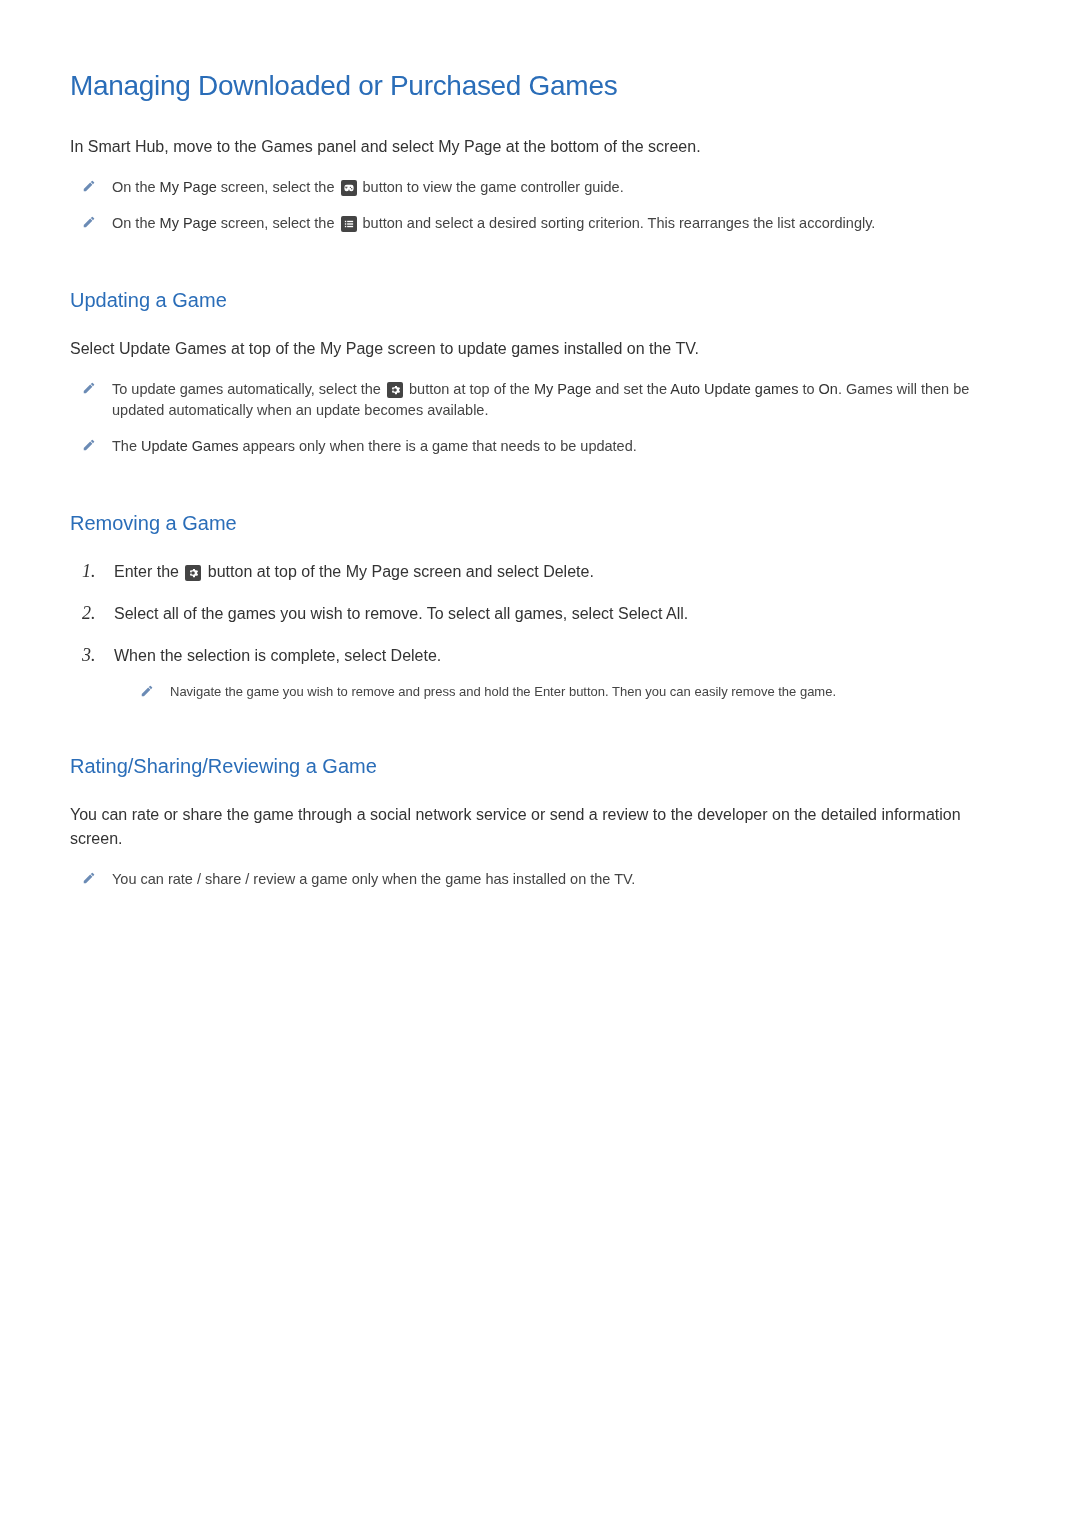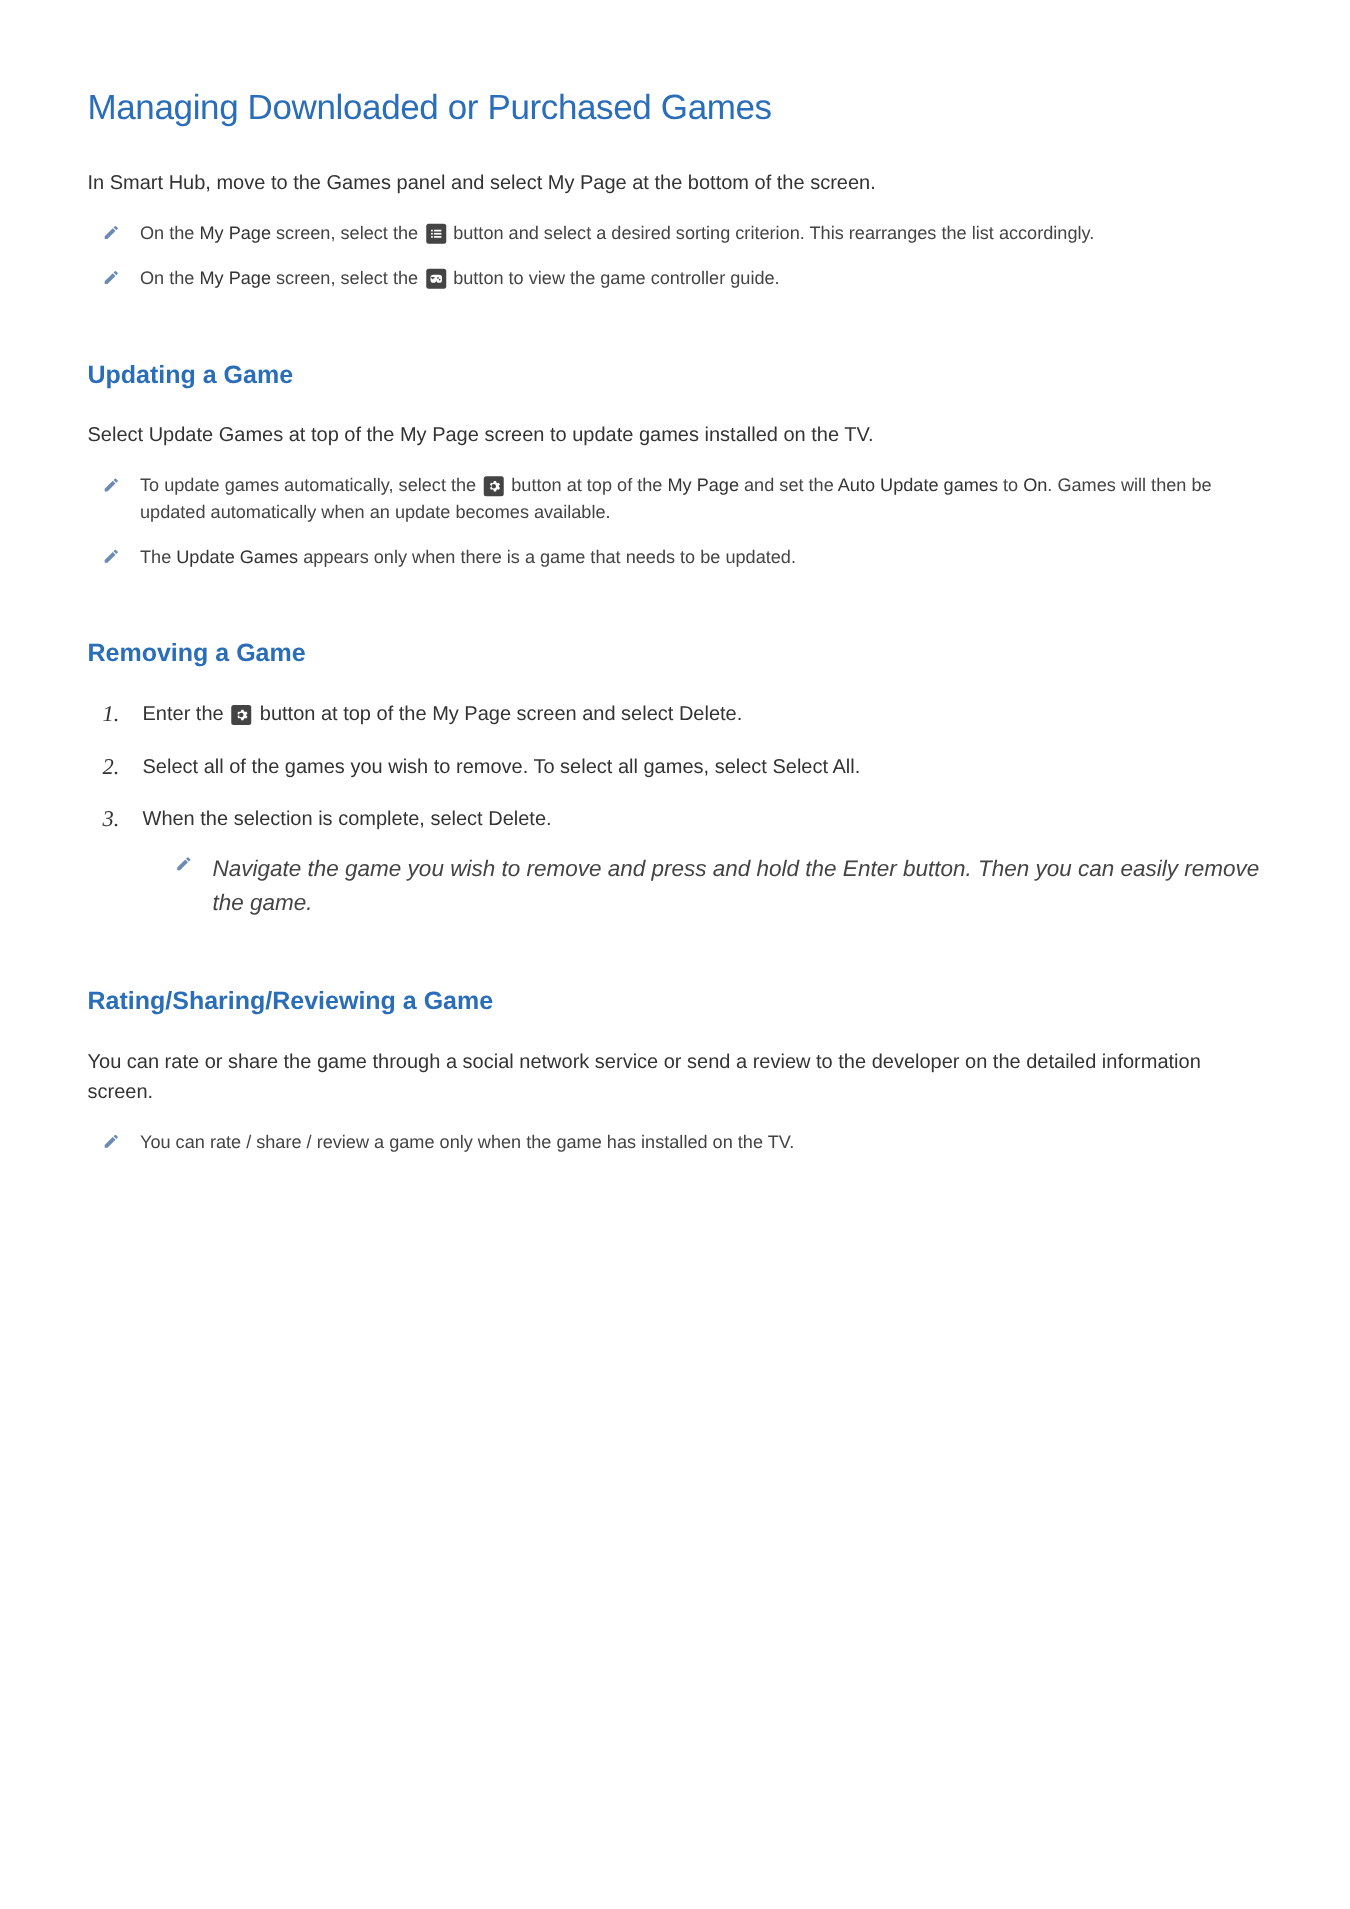--- a/index.html
+++ b/index.html
@@ -19,21 +19,21 @@
     h1 {
       color: #2a6db8;
       font-size: 28px;
       font-weight: normal;
       margin-bottom: 28px;
       letter-spacing: -0.3px;
     }
     h2 {
       color: #2a6db8;
       font-size: 20px;
-      font-weight: bold;
+      font-weight: normal;
       margin-top: 50px;
       margin-bottom: 22px;
     }
     .intro {
       color: #333;
       font-size: 16px;
       margin-bottom: 18px;
     }
     .bold-term {
       font-weight: normal;
@@ -98,54 +98,53 @@
       font-size: 18px;
       color: #333;
       font-family: Georgia, 'Times New Roman', serif;
     }
     .sub-note {
       list-style: none;
       padding-left: 32px;
       margin-top: 14px;
     }
     .sub-note .note-item {
-      font-size: 18px;
-      font-style: italic;
+      font-size: 13px;
     }
   </style>
 </head>
 <body>
 
 <h1>Managing Downloaded or Purchased Games</h1>
 
 <p class="intro">
   <span>In Smart Hub, move to the </span><span class="bold-term">Games</span><span> panel and select </span><span class="bold-term">My Page</span><span> at the bottom of the screen.</span>
 </p>
 
 <ul class="note-list">
+  <li class="note-item">
+    <svg class="pen-icon" viewBox="0 0 24 24" fill="currentColor">
+        <path d="M3 17.25V21h3.75L17.81 9.94l-3.75-3.75L3 17.25zM20.71 7.04a1 1 0 0 0 0-1.41l-2.34-2.34a1 1 0 0 0-1.41 0l-1.83 1.83 3.75 3.75 1.83-1.83z"></path>
+      </svg>
+    <span>On the </span><span class="bold-term">My Page</span><span> screen, select the </span><span class="icon-box"><svg viewBox="0 0 24 24">
+          <path d="M6 9h3v2H7v2H5v-2H3V9h3V7h0zm9 0a1.5 1.5 0 1 1 0 3 1.5 1.5 0 0 1 0-3zm3 3a1.5 1.5 0 1 1 0 3 1.5 1.5 0 0 1 0-3zM7 5a5 5 0 0 0-5 5v4a5 5 0 0 0 10 0h0a5 5 0 0 0 10 0v-4a5 5 0 0 0-5-5H7z" fill="#fff"></path>
+        </svg></span><span> button to view the game controller guide.</span>
+  </li>
   <li class="note-item">
     <svg class="pen-icon" viewBox="0 0 24 24" fill="currentColor">
         <path d="M3 17.25V21h3.75L17.81 9.94l-3.75-3.75L3 17.25zM20.71 7.04a1 1 0 0 0 0-1.41l-2.34-2.34a1 1 0 0 0-1.41 0l-1.83 1.83 3.75 3.75 1.83-1.83z"></path>
       </svg>
     <span>On the </span><span class="bold-term">My Page</span><span> screen, select the </span><span class="icon-box"><svg viewBox="0 0 24 24">
           <rect x="3" y="5" width="3" height="3"></rect>
           <rect x="8" y="5" width="13" height="3"></rect>
           <rect x="3" y="10.5" width="3" height="3"></rect>
           <rect x="8" y="10.5" width="13" height="3"></rect>
           <rect x="3" y="16" width="3" height="3"></rect>
           <rect x="8" y="16" width="13" height="3"></rect>
         </svg></span><span> button and select a desired sorting criterion. This rearranges the list accordingly.</span>
-  </li>
-  <li class="note-item">
-    <svg class="pen-icon" viewBox="0 0 24 24" fill="currentColor">
-        <path d="M3 17.25V21h3.75L17.81 9.94l-3.75-3.75L3 17.25zM20.71 7.04a1 1 0 0 0 0-1.41l-2.34-2.34a1 1 0 0 0-1.41 0l-1.83 1.83 3.75 3.75 1.83-1.83z"></path>
-      </svg>
-    <span>On the </span><span class="bold-term">My Page</span><span> screen, select the </span><span class="icon-box"><svg viewBox="0 0 24 24">
-          <path d="M6 9h3v2H7v2H5v-2H3V9h3V7h0zm9 0a1.5 1.5 0 1 1 0 3 1.5 1.5 0 0 1 0-3zm3 3a1.5 1.5 0 1 1 0 3 1.5 1.5 0 0 1 0-3zM7 5a5 5 0 0 0-5 5v4a5 5 0 0 0 10 0h0a5 5 0 0 0 10 0v-4a5 5 0 0 0-5-5H7z" fill="#fff"></path>
-        </svg></span><span> button to view the game controller guide.</span>
   </li>
 </ul>
 
 <h2>Updating a Game</h2>
 
 <p class="intro">
   <span>Select </span><span class="bold-term">Update Games</span><span> at top of the </span><span class="bold-term">My Page</span><span> screen to update games installed on the TV.</span>
 </p>
 
 <ul class="note-list">

